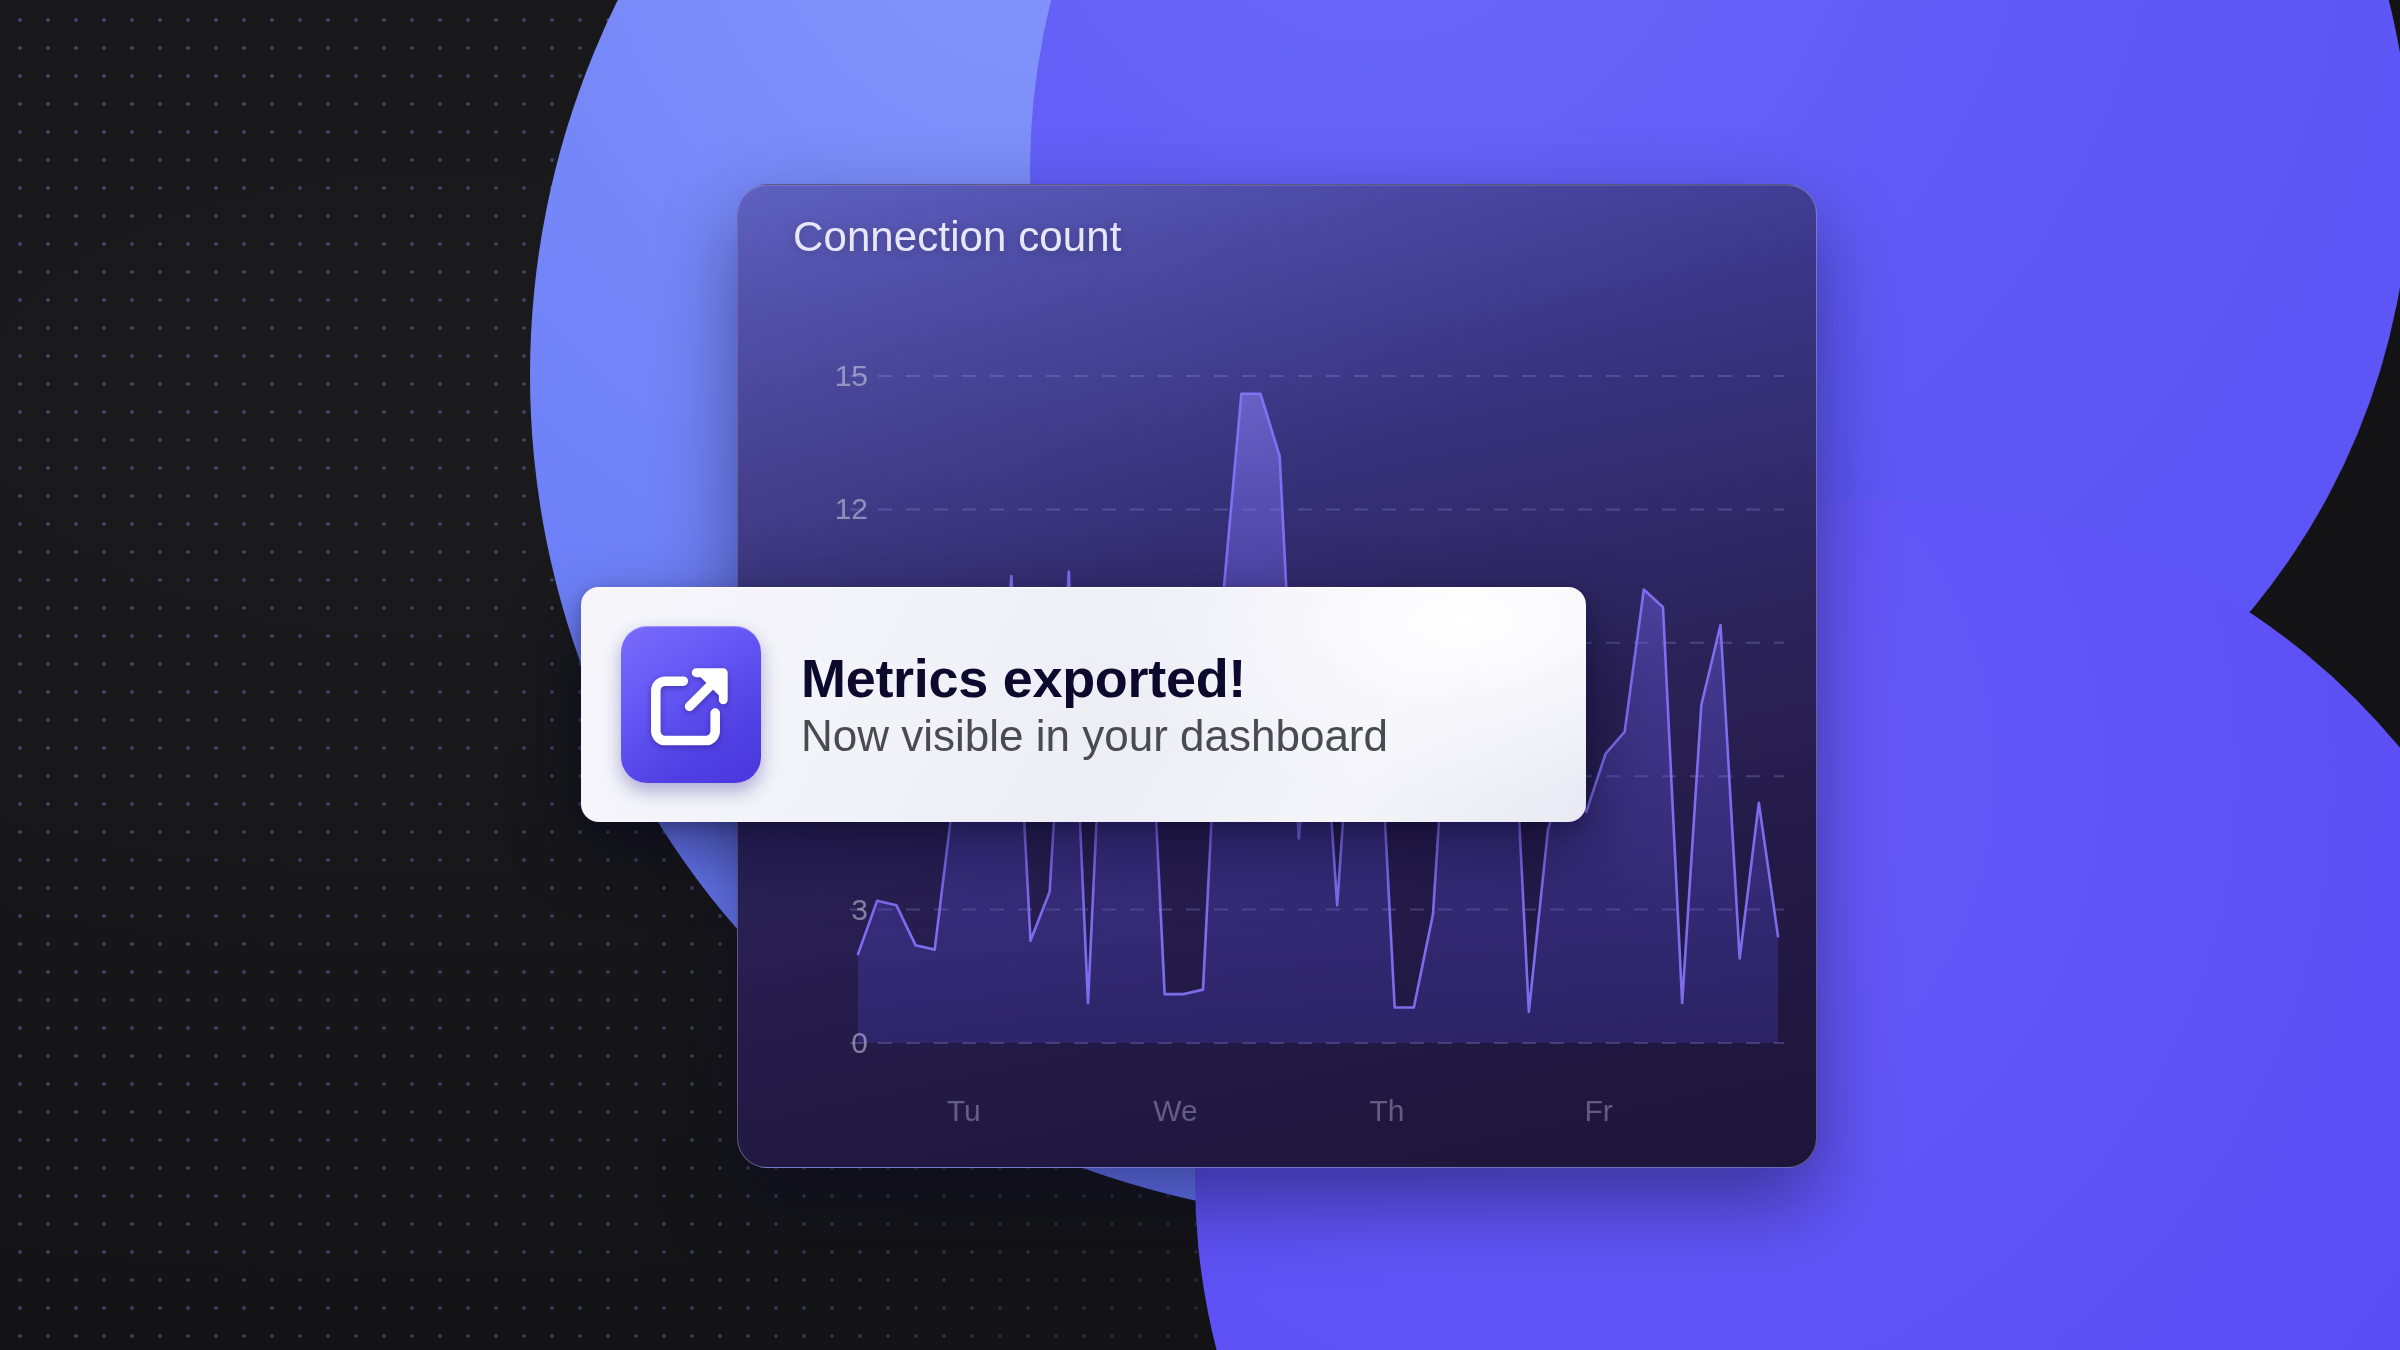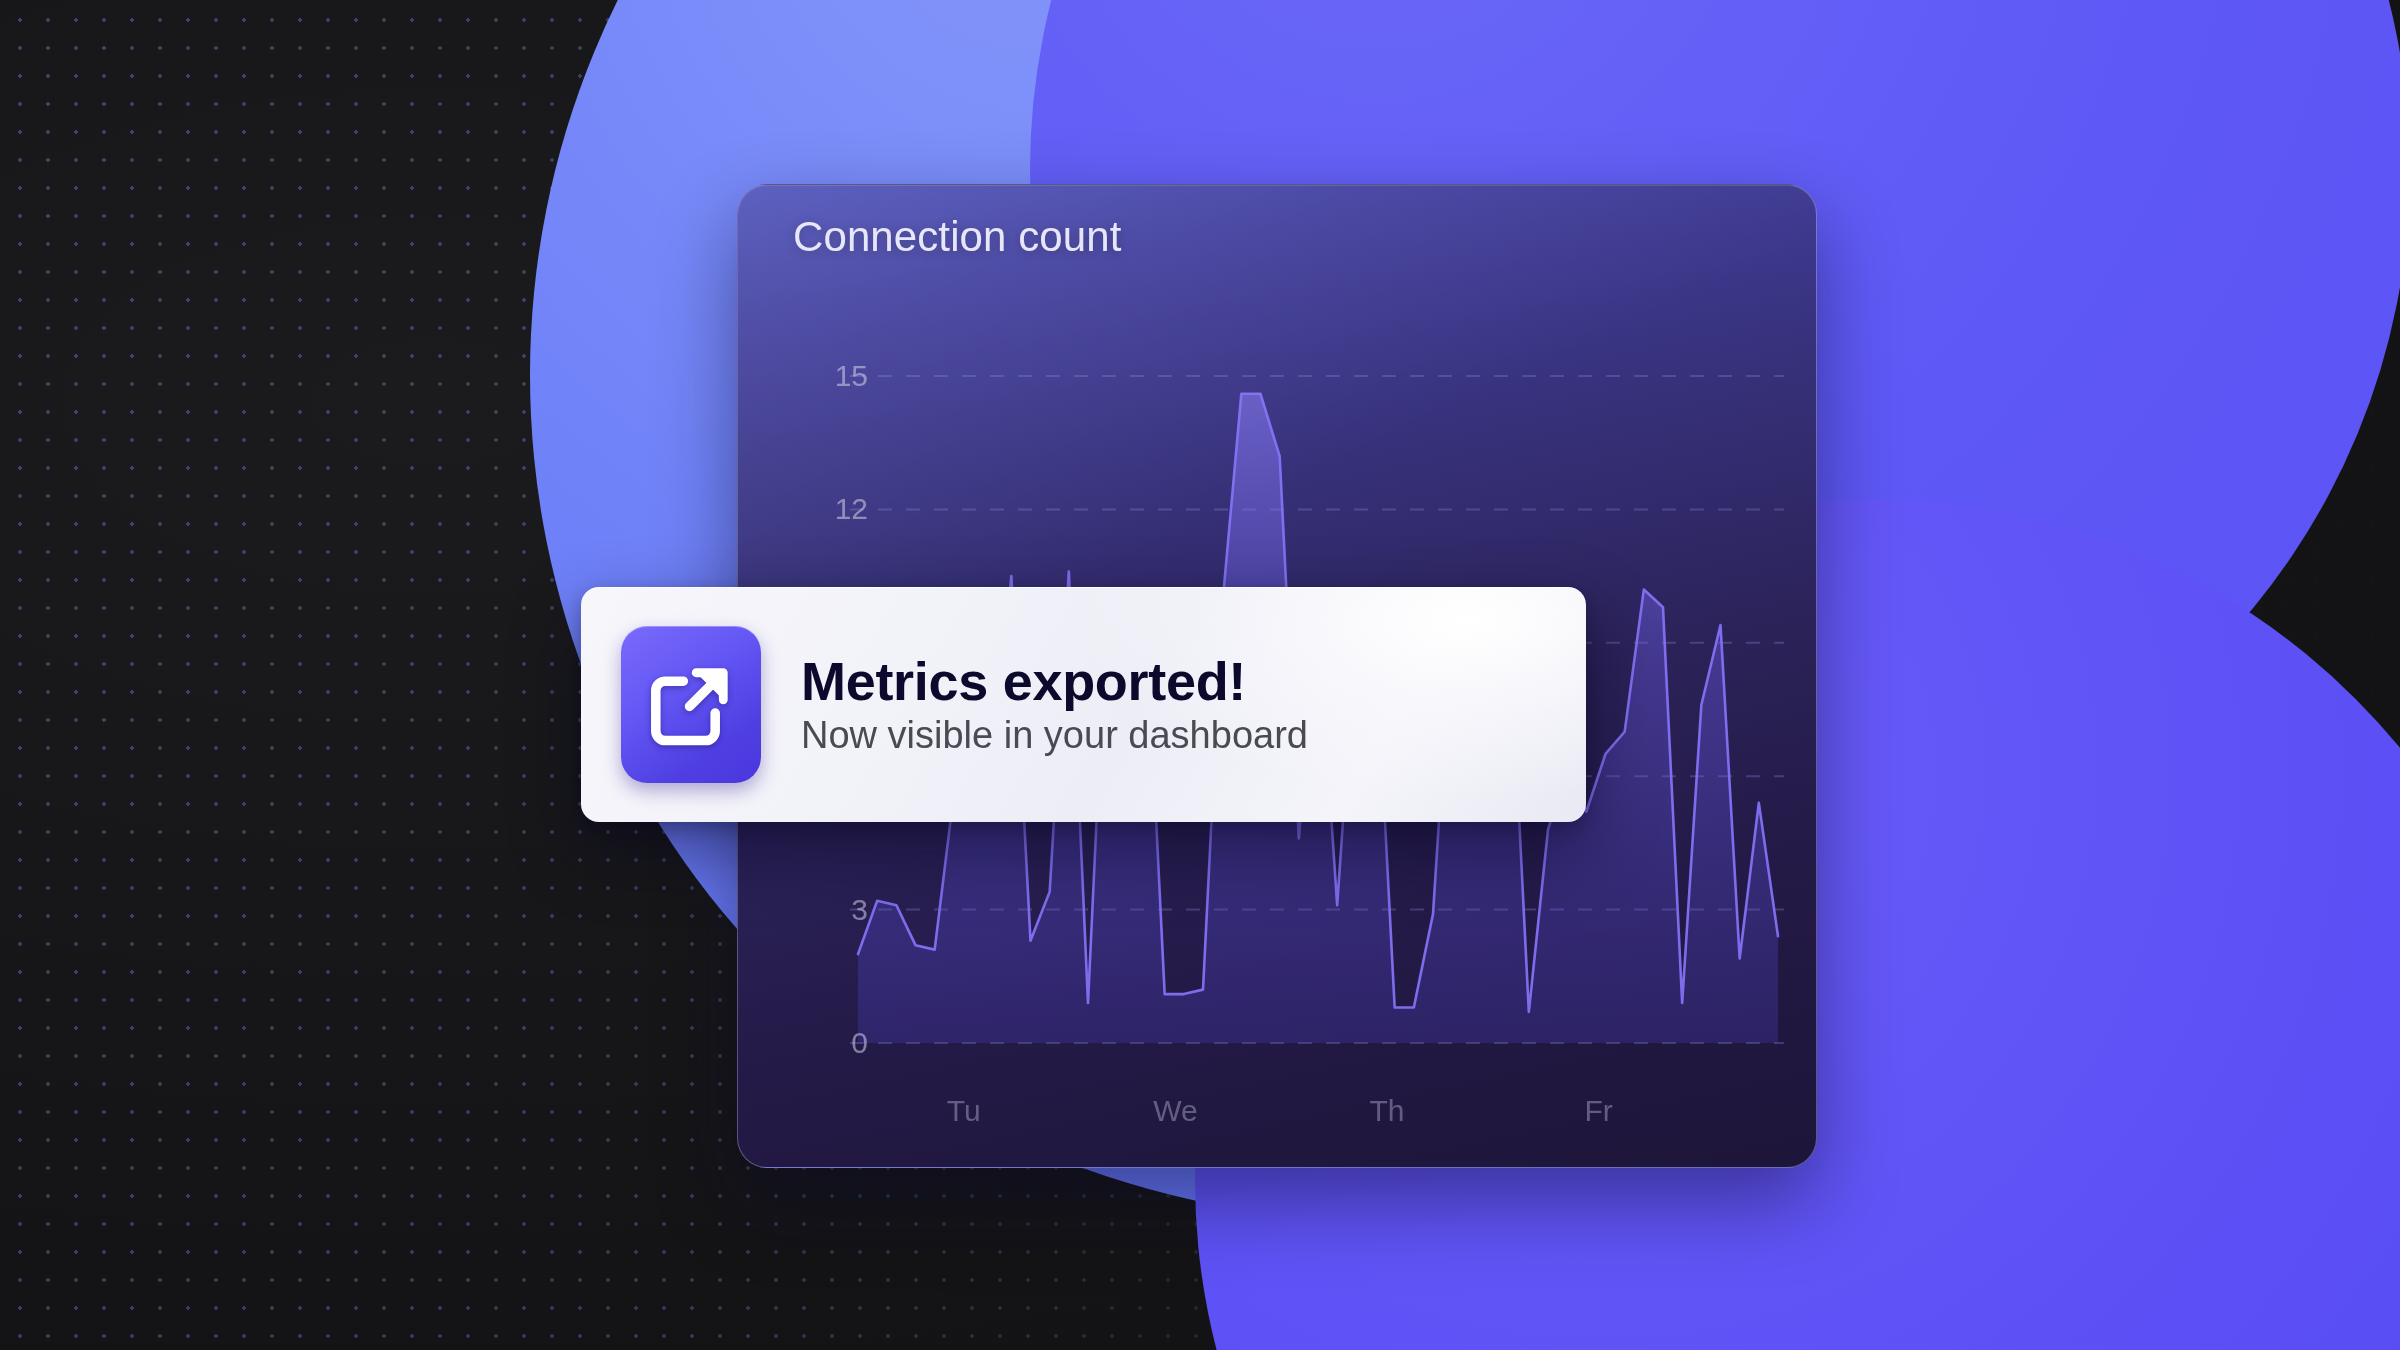--- a/index.html
+++ b/index.html
@@ -136,21 +136,21 @@
   .toast-icon svg { width: 88px; height: 88px; display: block; filter: drop-shadow(0 2px 3px rgba(30,16,110,0.45)); }
   .toast-text { display: flex; flex-direction: column; justify-content: center; gap: 4px; }
   .toast-title {
     font-size: 54px;
     font-weight: 700;
     color: #0B0A2C;
     letter-spacing: -0.3px;
     line-height: 1.08;
   }
   .toast-sub {
-    font-size: 38px;
+    font-size: 44px;
     font-weight: 400;
     color: #4A4A52;
     line-height: 1.12;
   }
 </style>
 </head>
 <body>
 
 <div id="stage">
 

